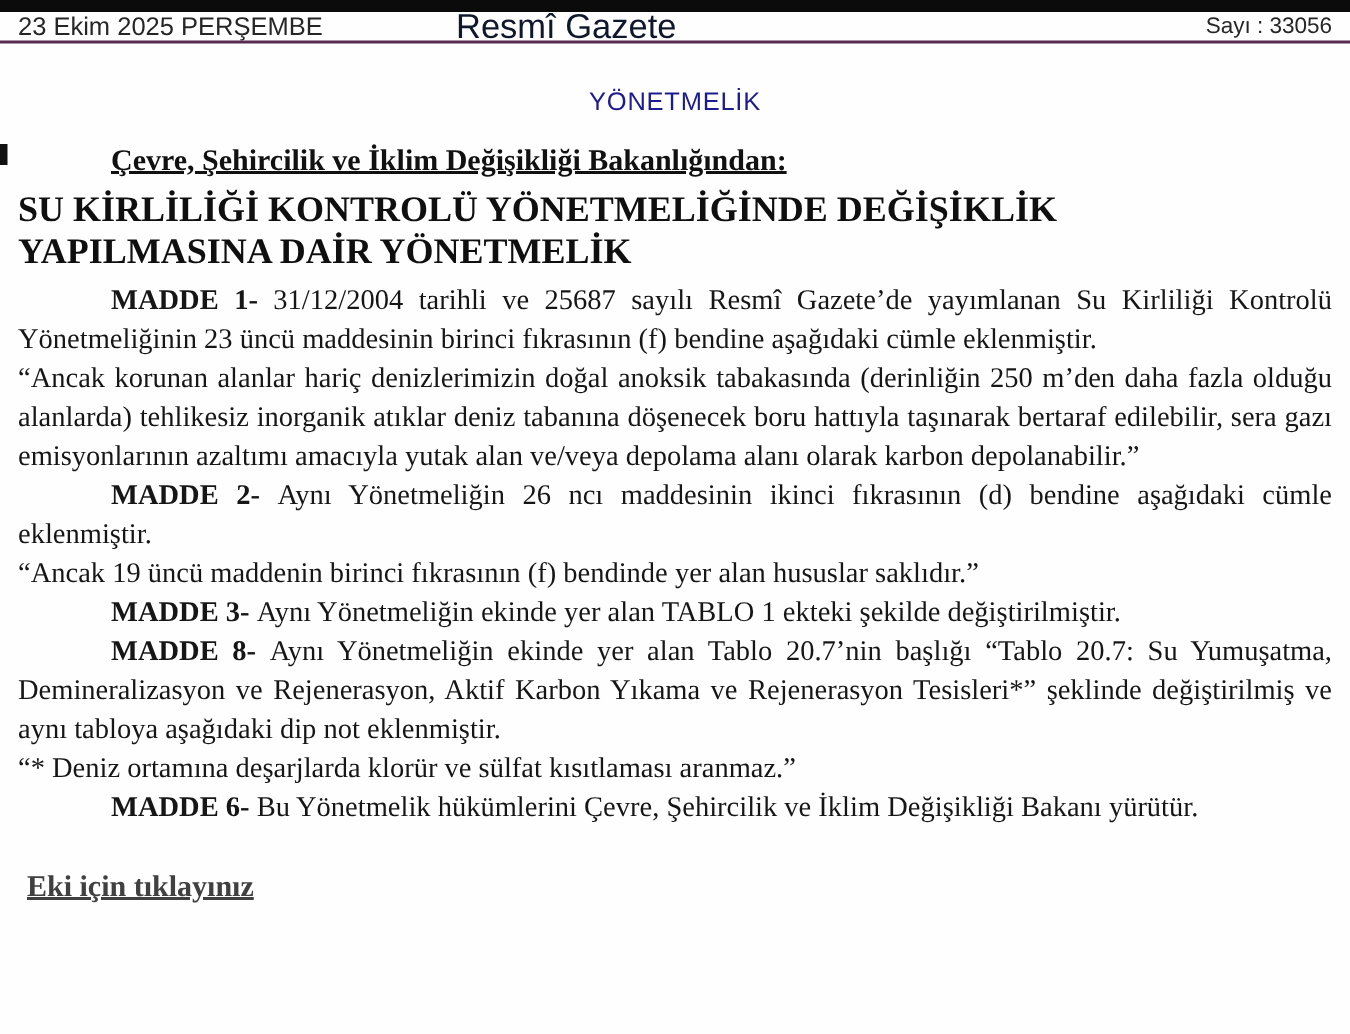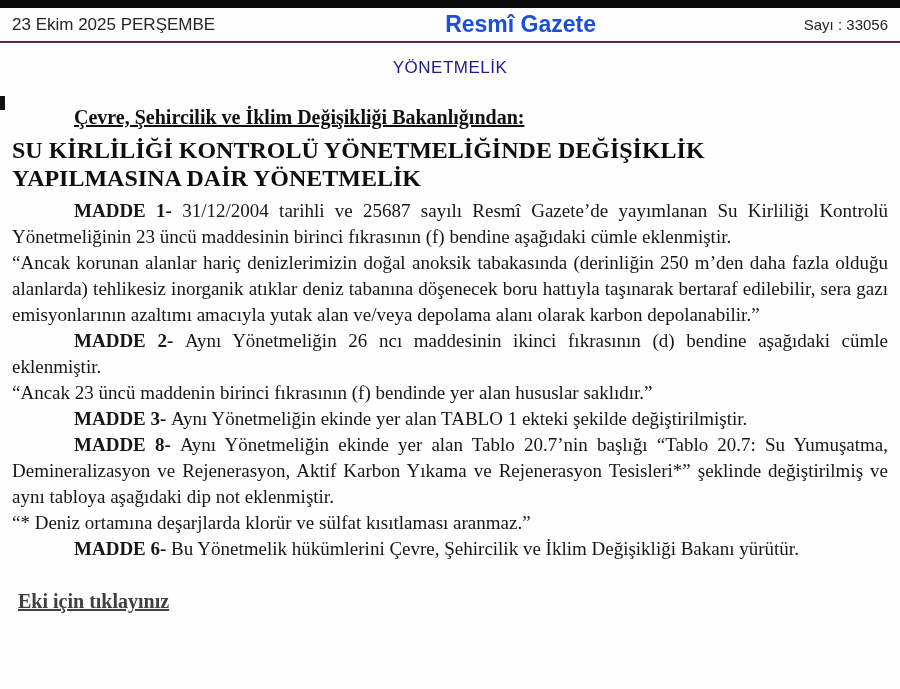--- a/index.html
+++ b/index.html
@@ -16,48 +16,48 @@
     width: 100%; height: 8px;
     background: #0b0b0b;
   }
   .edge-mark {
     position: absolute; left: 0; top: 96px;
     width: 5px; height: 14px;
     background: #111;
   }
   .gazette-header {
     position: absolute; top: 8px; left: 0; right: 0;
-    height: 35px;
+    height: 21px;
     display: flex; align-items: center;
     padding: 0 12px;
     border-bottom: 2px solid #5a2a52;
     box-sizing: border-box;
     background: #fefefe;
     font-family: "Liberation Sans", sans-serif;
   }
   .gh-left  { flex: 1; text-align: left;  font-size: 17px; color: #262626; }
-  .gh-center{ flex: 1; text-align: right; font-size: 23px; font-weight: bold; color: #1d4ed8; }
+  .gh-center{ flex: 1; text-align: left; font-size: 23px; font-weight: normal; color: #0f172a; }
   .gh-right { flex: 1; text-align: right; font-size: 15px; color: #262626; }
 
   .page-body {
     position: absolute; top: 45px; left: 0; right: 0; bottom: 0;
     padding: 0 12px;
     box-sizing: border-box;
   }
   .section-heading {
     margin-top: 13px;
     text-align: center;
     font-family: "Liberation Sans", sans-serif;
     font-weight: normal;
     font-size: 17px;
     color: #1c1c90;
     letter-spacing: 0.5px;
   }
   .ministry-line {
-    margin-top: 28px;
+    margin-top: 18px;
     margin-left: 62px;
     font-size: 20px;
     font-weight: bold;
     text-decoration: underline;
     color: #111;
   }
   .doc-title {
     margin-top: 7px;
     text-align: left;
     font-size: 24px;
@@ -104,21 +104,21 @@
 
   <div class="doc-title">
     <div>SU KİRLİLİĞİ KONTROLÜ YÖNETMELİĞİNDE DEĞİŞİKLİK</div>
     <div>YAPILMASINA DAİR YÖNETMELİK</div>
   </div>
 
   <div class="paragraphs">
       <p class="para madde"><b>MADDE 1- </b>31/12/2004 tarihli ve 25687 sayılı Resmî Gazete’de yayımlanan Su Kirliliği Kontrolü Yönetmeliğinin 23 üncü maddesinin birinci fıkrasının (f) bendine aşağıdaki cümle eklenmiştir.</p>
       <p class="para quote">“Ancak korunan alanlar hariç denizlerimizin doğal anoksik tabakasında (derinliğin 250 m’den daha fazla olduğu alanlarda) tehlikesiz inorganik atıklar deniz tabanına döşenecek boru hattıyla taşınarak bertaraf edilebilir, sera gazı emisyonlarının azaltımı amacıyla yutak alan ve/veya depolama alanı olarak karbon depolanabilir.”</p>
       <p class="para madde"><b>MADDE 2- </b>Aynı Yönetmeliğin 26 ncı maddesinin ikinci fıkrasının (d) bendine aşağıdaki cümle eklenmiştir.</p>
-      <p class="para quote">“Ancak 23 üncü maddenin birinci fıkrasının (f) bendinde yer alan hususlar saklıdır.”</p>
+      <p class="para quote">“Ancak 19 üncü maddenin birinci fıkrasının (f) bendinde yer alan hususlar saklıdır.”</p>
       <p class="para madde"><b>MADDE 3- </b>Aynı Yönetmeliğin ekinde yer alan TABLO 1 ekteki şekilde değiştirilmiştir.</p>
       <p class="para madde"><b>MADDE 8- </b>Aynı Yönetmeliğin ekinde yer alan Tablo 20.7’nin başlığı “Tablo 20.7: Su Yumuşatma, Demineralizasyon ve Rejenerasyon, Aktif Karbon Yıkama ve Rejenerasyon Tesisleri*” şeklinde değiştirilmiş ve aynı tabloya aşağıdaki dip not eklenmiştir.</p>
       <p class="para quote">“* Deniz ortamına deşarjlarda klorür ve sülfat kısıtlaması aranmaz.”</p>
       <p class="para madde"><b>MADDE 6- </b>Bu Yönetmelik hükümlerini Çevre, Şehircilik ve İklim Değişikliği Bakanı yürütür.</p>
     </div>
 
   <div class="footer-link-wrap">
     <a class="footer-link" href="#">Eki için tıklayınız</a>
   </div>
 </main>

